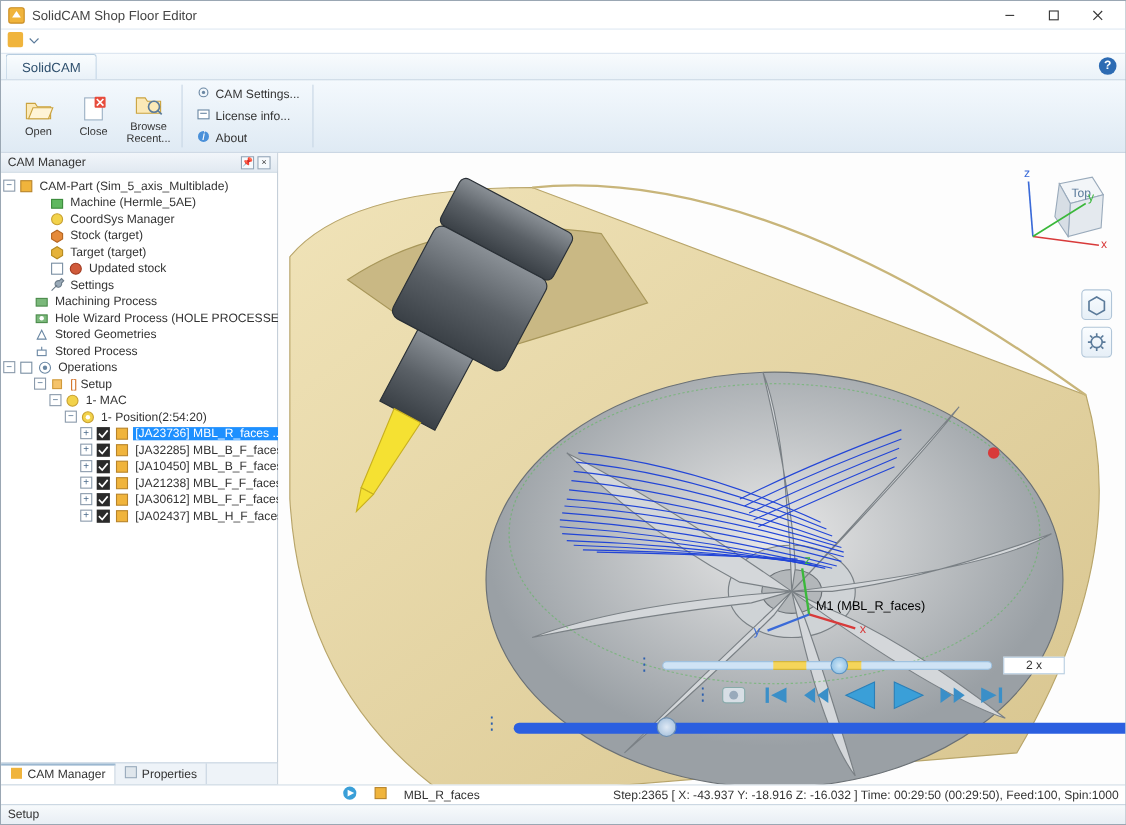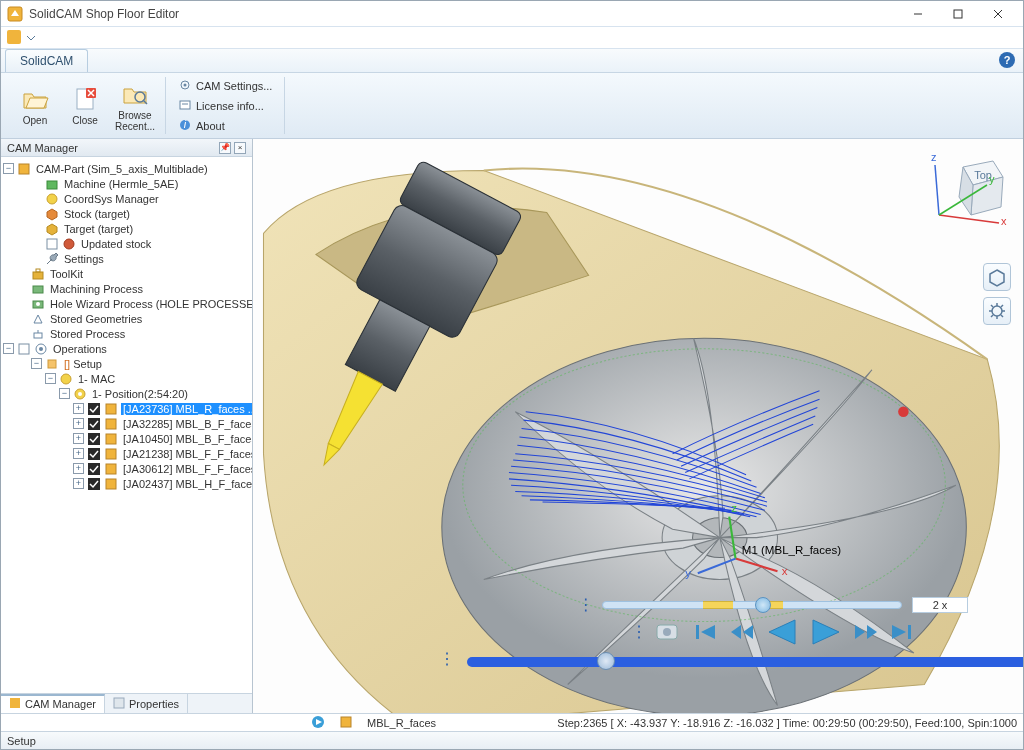--- a/index.html
+++ b/index.html
@@ -242,30 +242,20 @@
               <svg width="14" height="14">
                 <path d="M9 3 a3 3 0 1 0 2 2 L13 3 L11 1 Z M7 7 L2 12" fill="#9aaab8" stroke="#6a7a88"></path>
               </svg>
             </span>
             <span class="nlbl">Settings</span>
           </div>
         <div class="node ind1">
             <span class="noexp"></span>
             <span class="nico">
               <svg width="14" height="14">
-                <rect x="2" y="5" width="10" height="7" fill="#e5b23a" stroke="#b58a20"></rect>
-                <rect x="5" y="2" width="4" height="3" fill="none" stroke="#b58a20"></rect>
-              </svg>
-            </span>
-            <span class="nlbl">ToolKit</span>
-          </div>
-        <div class="node ind1">
-            <span class="noexp"></span>
-            <span class="nico">
-              <svg width="14" height="14">
                 <rect x="2" y="4" width="10" height="7" fill="#7ab87a" stroke="#4a8a4a"></rect>
               </svg>
             </span>
             <span class="nlbl">Machining Process</span>
           </div>
         <div class="node ind1">
             <span class="noexp"></span>
             <span class="nico">
               <svg width="14" height="14">
                 <rect x="2" y="4" width="10" height="7" fill="#7ab87a" stroke="#4a8a4a"></rect>

